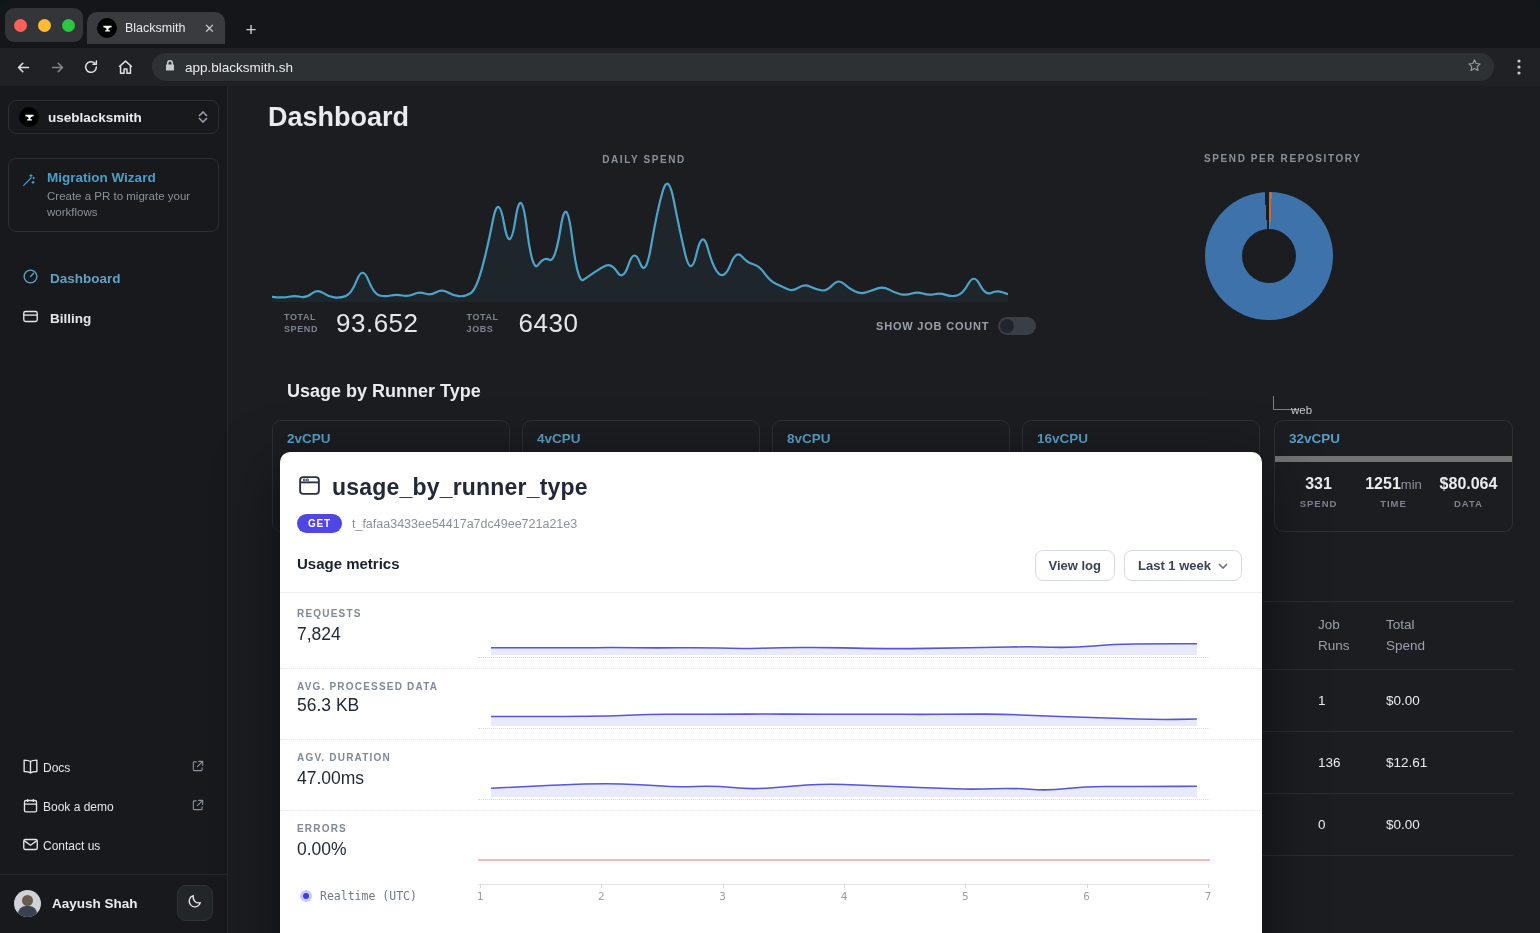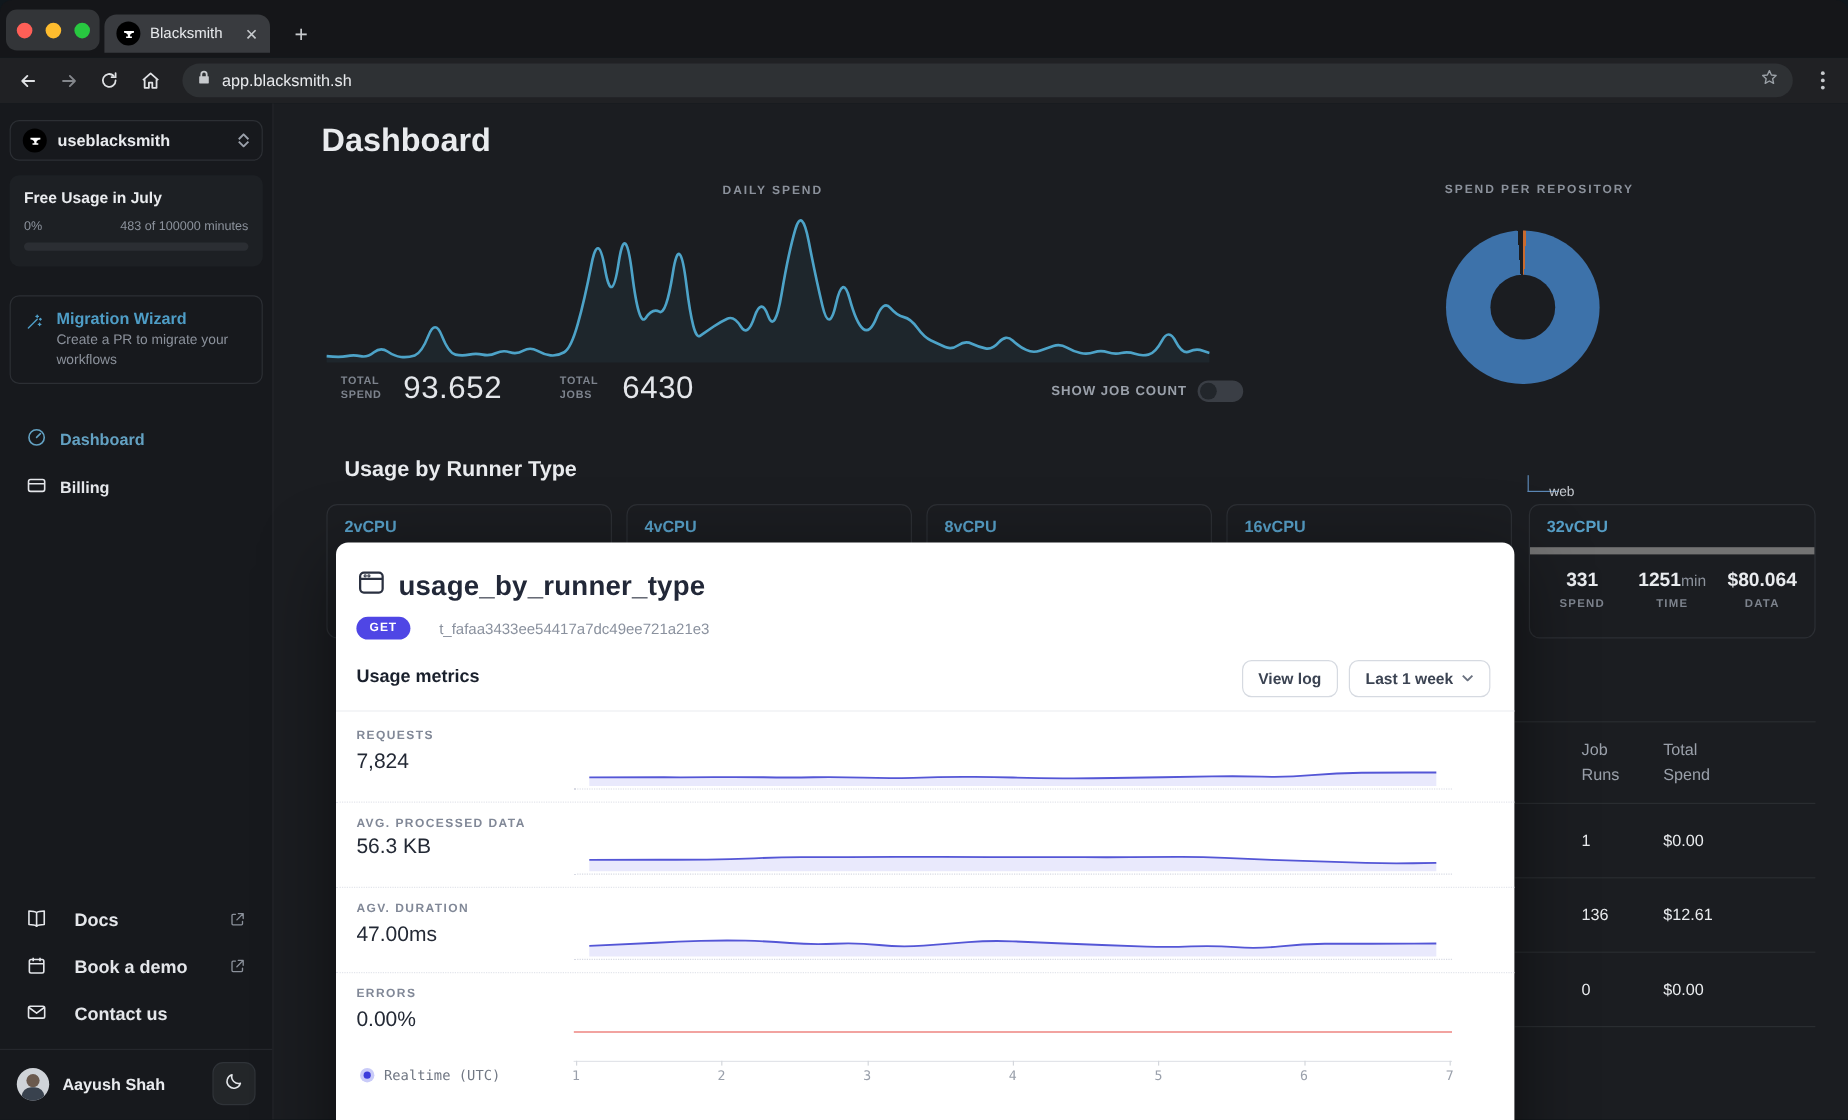--- a/index.html
+++ b/index.html
@@ -42,22 +42,22 @@
   .usage-bar { margin-top:7px; height:7px; border-radius:4px; background:#2b2e33; }
   .migration-card { margin-top:24px; border:1px solid #2c2f34; border-radius:8px; padding:11px 12px; display:flex; gap:10px; }
   .mig-title { color:#4e9dc6; font-size:13.5px; font-weight:700; }
   .mig-sub { color:#8b919b; font-size:11.5px; line-height:1.35; margin-top:4px; width:150px; }
   .nav-list { margin-top:28px; display:flex; flex-direction:column; gap:4px; }
   .nav-item { height:36px; display:flex; align-items:center; gap:11px; padding:0 14px; border-radius:7px;
     color:#e4e6ea; font-size:13.5px; font-weight:600; }
   .nav-item.active { color:#63a1c2; }
   .spacer { flex:1; }
   .link-list { display:flex; flex-direction:column; gap:2px; }
-  .link-item { height:37px; display:flex; align-items:center; gap:23px; padding:0 14px; color:#e4e6ea;
-    font-size:15px; font-weight:700; }
+  .link-item { height:37px; display:flex; align-items:center; gap:4px; padding:0 14px; color:#e4e6ea;
+    font-size:12px; font-weight:400; }
   .link-item .ext { margin-left:auto; color:#8b919b; }
   .side-divider { height:1px; background:#25272c; margin:10px -8px 10px; }
   .user-row { display:flex; align-items:center; gap:11px; padding:0 6px; }
   .avatar { width:27px; height:27px; border-radius:50%; background:#cfd3d8; overflow:hidden; position:relative; flex:none;}
   .avatar::before { content:""; position:absolute; left:8px; top:5px; width:11px; height:11px; border-radius:50%; background:#6b5a4e; }
   .avatar::after { content:""; position:absolute; left:4px; top:16px; width:19px; height:12px; border-radius:8px 8px 0 0; background:#39424e; }
   .user-name { color:#e9ebee; font-size:13.5px; font-weight:600; flex:1; }
   .theme-btn { width:36px; height:36px; border-radius:9px; background:#232629; border:1px solid #2f3338;
     display:flex; align-items:center; justify-content:center; color:#e4e6ea; }
 
@@ -99,21 +99,21 @@
   .jt-row { display:flex; align-items:center; height:62px; border-bottom:1px solid #2a2d31; }
   .jt-c1 { width:102px; padding-left:56px; }
   .jt-c2 { padding-left:22px; width:100px; }
   .jt-cell { color:#e9ebee; font-size:13.5px; }
 
   
   .modal { position:absolute; left:280px; top:452px; width:982px; height:585px; background:#ffffff; border-radius:10px;
     box-shadow:0 18px 60px rgba(0,0,0,0.5); z-index:10; }
   .modal-head { position:absolute; left:17px; top:21px; display:flex; align-items:center; gap:10px; }
   .modal-title { color:#222838; font-size:23px; font-weight:700; letter-spacing:0.2px; }
-  .method-row { position:absolute; left:17px; top:62px; display:flex; align-items:center; gap:24px;justify-content:space-between; }
+  .method-row { position:absolute; left:17px; top:62px; display:flex; align-items:center; gap:10px;justify-content:space-between; }
   .get-badge { color:#fff; font-size:10px; font-weight:700; letter-spacing:0.8px; padding:4px 11px; border-radius:10px; }
   .token { color:#8a919e; font-size:12.5px; }
   .metrics-title { position:absolute; left:17px; top:103px; color:#1a202c; font-size:15px; font-weight:700; }
   .modal-btns { position:absolute; right:20px; top:98px; display:flex; gap:9px; }
   .m-btn { height:31px; border:1px solid #d6dae1; border-radius:8px; background:#fff; color:#3b4352;
     font-size:13px; font-weight:600; display:flex; align-items:center; padding:0 13px; gap:7px; }
   .m-btn .chev { color:#6b7280; font-size:10px; }
   .modal-div { position:absolute; left:0; top:140px; width:100%; height:1px; background:#edeef2; }
   .metric-row-div { position:absolute; left:0; width:100%; border-top:1px dotted #e3e5ec; }
   .metric-label { position:absolute; left:17px; color:#818897; font-size:10px; font-weight:700; letter-spacing:1.2px; }
@@ -210,28 +210,20 @@
         <span class="org-chevrons">
           <svg width="10" height="6" viewBox="0 0 10 6" fill="none" stroke="currentColor" stroke-width="1.6">
               <path d="M1 5l4-4 4 4"></path>
             </svg>
           <svg width="10" height="6" viewBox="0 0 10 6" fill="none" stroke="currentColor" stroke-width="1.6">
               <path d="M1 1l4 4 4-4"></path>
             </svg>
         </span>
       </div>
 
-      <div class="usage-card">
-        <div class="usage-title">Free Usage in July</div>
-        <div class="usage-row">
-          <span>0%</span>
-          <span>483 of 100000 minutes</span>
-        </div>
-        <div class="usage-bar"></div>
-      </div>
 
       <div class="migration-card">
         <span style="color:#4e9dc6; margin-top:2px;">
           <svg width="16" height="16" viewBox="0 0 24 24" fill="none" stroke="currentColor" stroke-width="1.8" stroke-linecap="round">
               <path d="M4 20L15 9"></path>
               <path d="M15 4v3M13.5 5.5h3M19 8v2M18 9h2M18 14v3M16.5 15.5h3"></path>
             </svg>
         </span>
         <div>
           <div class="mig-title">Migration Wizard</div>

